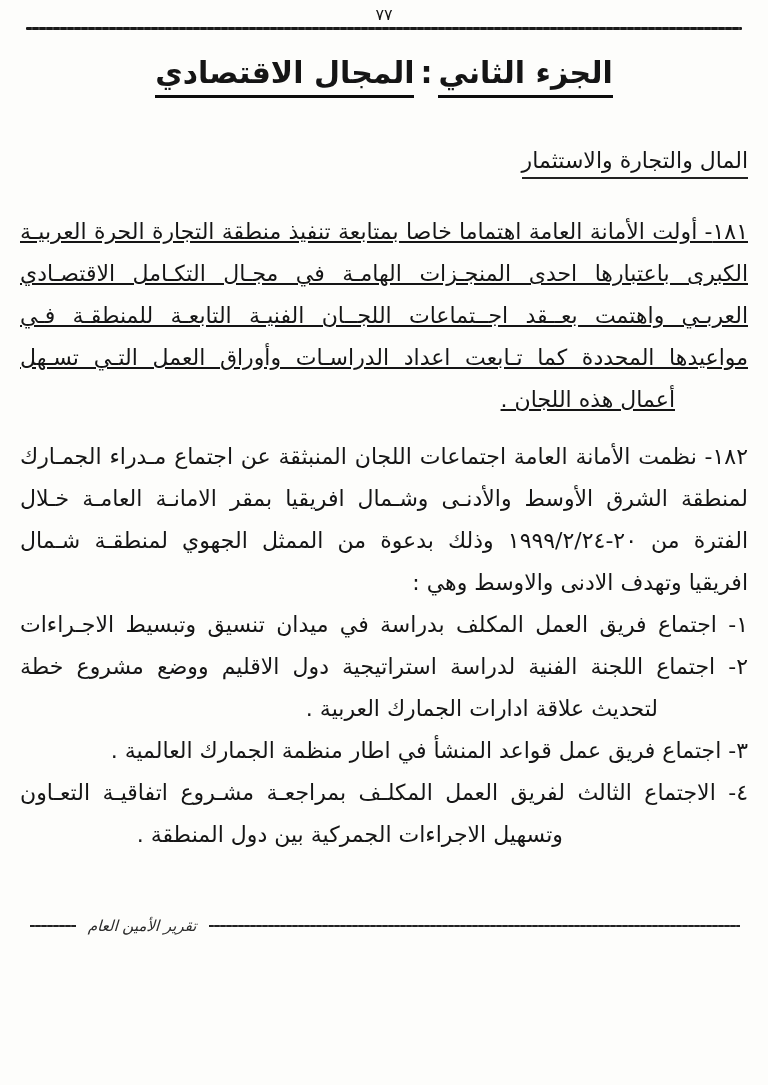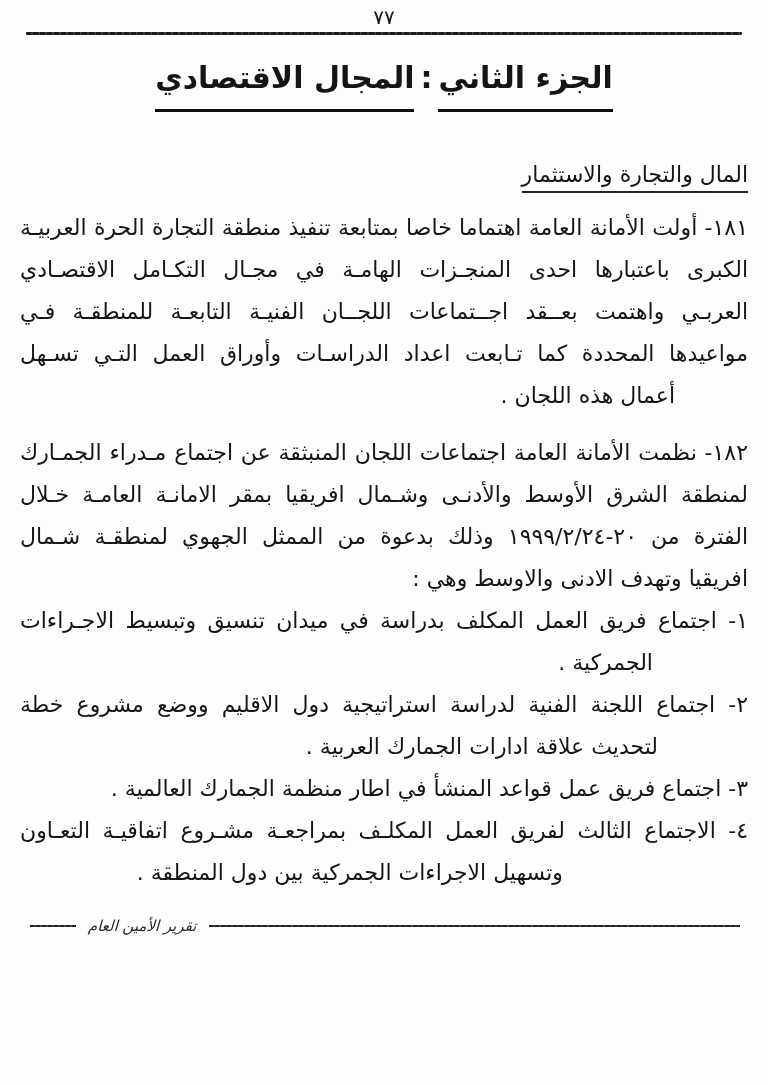--- a/index.html
+++ b/index.html
@@ -7,41 +7,41 @@
     position:relative;
     width:768px;height:1085px;
     background:#fdfdfb;
     color:#151515;
     font-family:"DejaVu Sans",sans-serif;
     overflow:hidden;
   }
   .pagenum{
     padding-top:5px;
     text-align:center;
-    font-size:20px;
+    font-size:16px;
     letter-spacing:2px;
   }
   .toprule{
     margin:3px 26px 0 26px;
     height:3px;
     background:repeating-linear-gradient(90deg,#1a1a1a 0 5px,#3c3c3c 5px 7px);
     border-radius:1px;
   }
   .doc-title{
     margin-top:25px;
     text-align:center;
     direction:rtl;
     font-size:30px;
     font-weight:bold;
     white-space:nowrap;
   }
   .doc-title .u{
     display:inline-block;
     border-bottom:3px solid #0d0d0d;
-    padding-bottom:14px;
+    padding-bottom:5px;
   }
   .doc-title .sep{padding:0 6px;}
   .textblock{
     margin:0 20px 0 20px;
     direction:rtl;
   }
   .secheading{
     margin-top:50px;
     text-align:right;
     font-size:22px;
@@ -57,21 +57,21 @@
     line-height:40px;
     text-align:justify;
     text-align-last:justify;
     white-space:normal;
   }
   .bl.r{
     text-align:center;
     text-align-last:right;
   }
   .gap16{margin-top:15px;}
-  .gap10{margin-top:4px;}
+  .gap10{margin-top:22px;text-decoration:underline;}
   .footer{
     position:absolute;
     left:30px;right:28px;top:917px;
     display:flex;
     direction:rtl;
     align-items:center;
     gap:12px;
   }
   .fline{
     height:2px;
@@ -116,21 +116,20 @@
 
     <div class="gap16">
       <div class="bl">١٨٢- نظمت الأمانة العامة اجتماعات اللجان المنبثقة عن اجتماع مـدراء الجمـارك</div>
       <div class="bl">لمنطقة الشرق الأوسط والأدنـى وشـمال افريقيا بمقر الامانـة العامـة خـلال</div>
       <div class="bl">الفترة من ٢٠-١٩٩٩/٢/٢٤ وذلك بدعوة من الممثل الجهوي لمنطقـة شـمال</div>
       <div class="bl r">افريقيا وتهدف الادنى والاوسط وهي :</div>
     </div>
 
     <div>
       <div class="bl">١- اجتماع فريق العمل المكلف بدراسة في ميدان تنسيق وتبسيط الاجـراءات</div>
-      <div class="bl r" style="padding-right:95px;">الجمركية .</div>
     </div>
 
     <div>
       <div class="bl">٢- اجتماع اللجنة الفنية لدراسة استراتيجية دول الاقليم ووضع مشروع خطة</div>
       <div class="bl r" style="padding-right:90px;">لتحديث علاقة ادارات الجمارك العربية .</div>
     </div>
 
     <div>
       <div class="bl r">٣- اجتماع فريق عمل قواعد المنشأ في اطار منظمة الجمارك العالمية .</div>
     </div>

